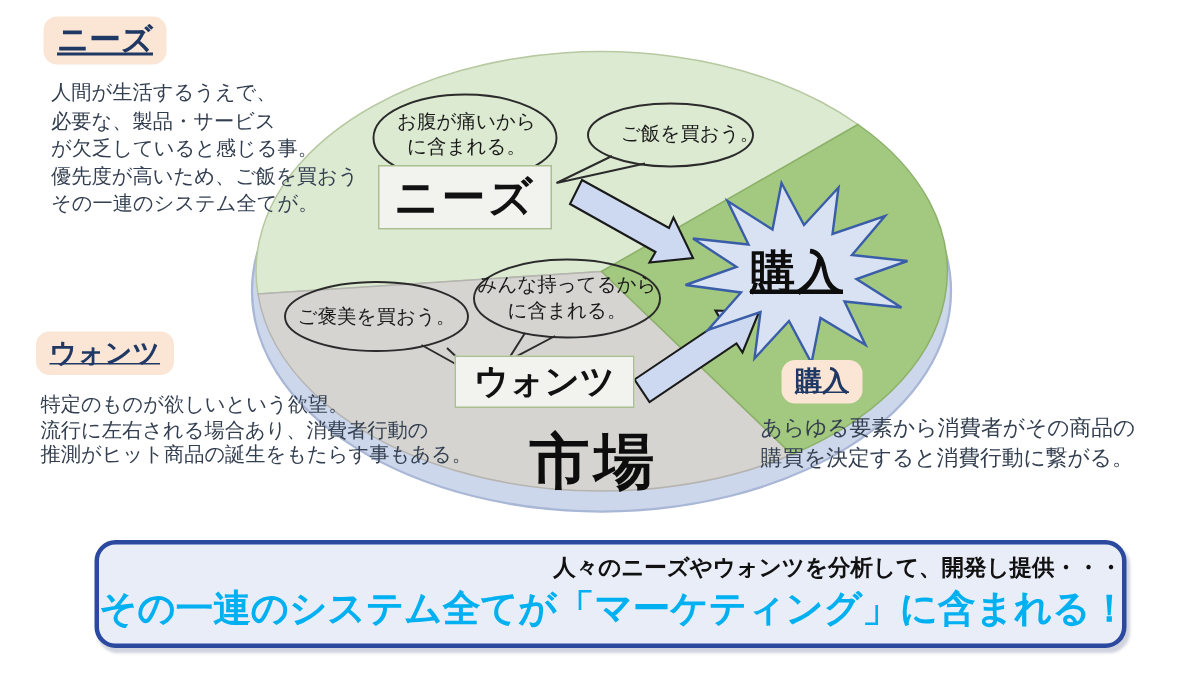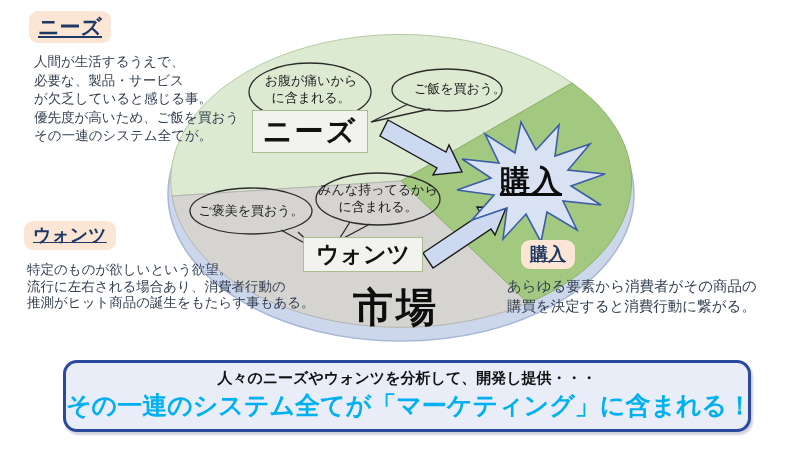--- a/index.html
+++ b/index.html
@@ -51,21 +51,21 @@
   }
   .bt-1{left:252px;top:64px;width:118px;height:52px;}
   .bt-2{left:394px;top:76px;width:108px;height:26px;margin-left:12px;}
   .bt-3{left:191px;top:198px;width:120px;height:26px;}
   .bt-4{left:317px;top:174px;width:122px;height:50px;}
 
   
   .footer-box{
     left:63px;top:360px;width:688px;height:72px;background:#e9edf8;
     border:3px solid #2b4a9f;border-radius:14px;box-sizing:border-box;
-    text-align:center;box-shadow:2px 3px 2px rgba(120,130,160,0.35);
+    text-align:right;box-shadow:2px 3px 2px rgba(120,130,160,0.35);
   }
   .footer-line1{margin-top:6px;font-size:15px;font-weight:bold;color:#111;}
   .footer-line2{margin-top:1px;font-size:25px;font-weight:bold;color:#00b0f0;white-space:nowrap;}
 </style>
 </head>
 <body>
 
 <div class="slide">
 
   <svg width="800" height="450" viewBox="0 0 800 450">

